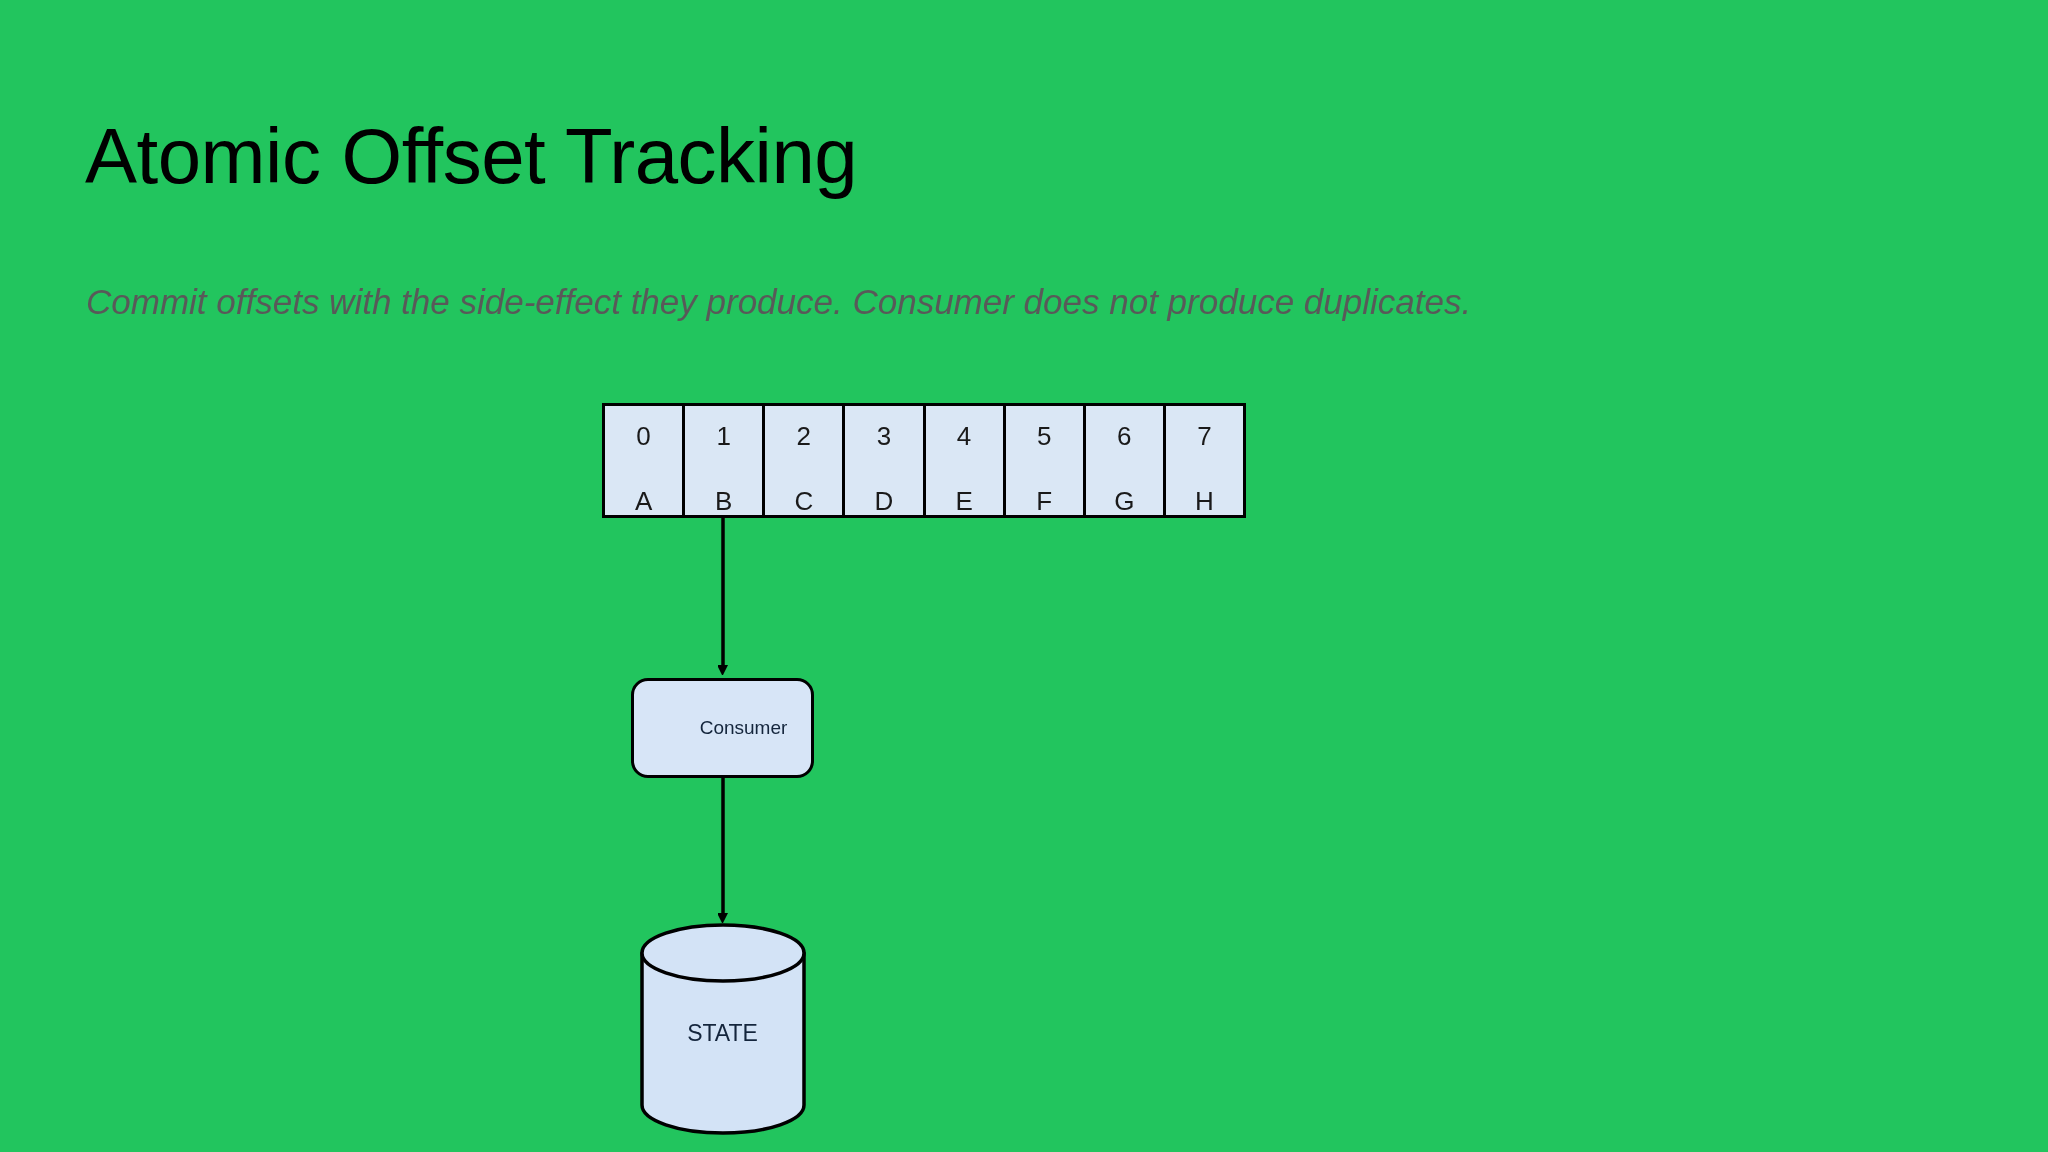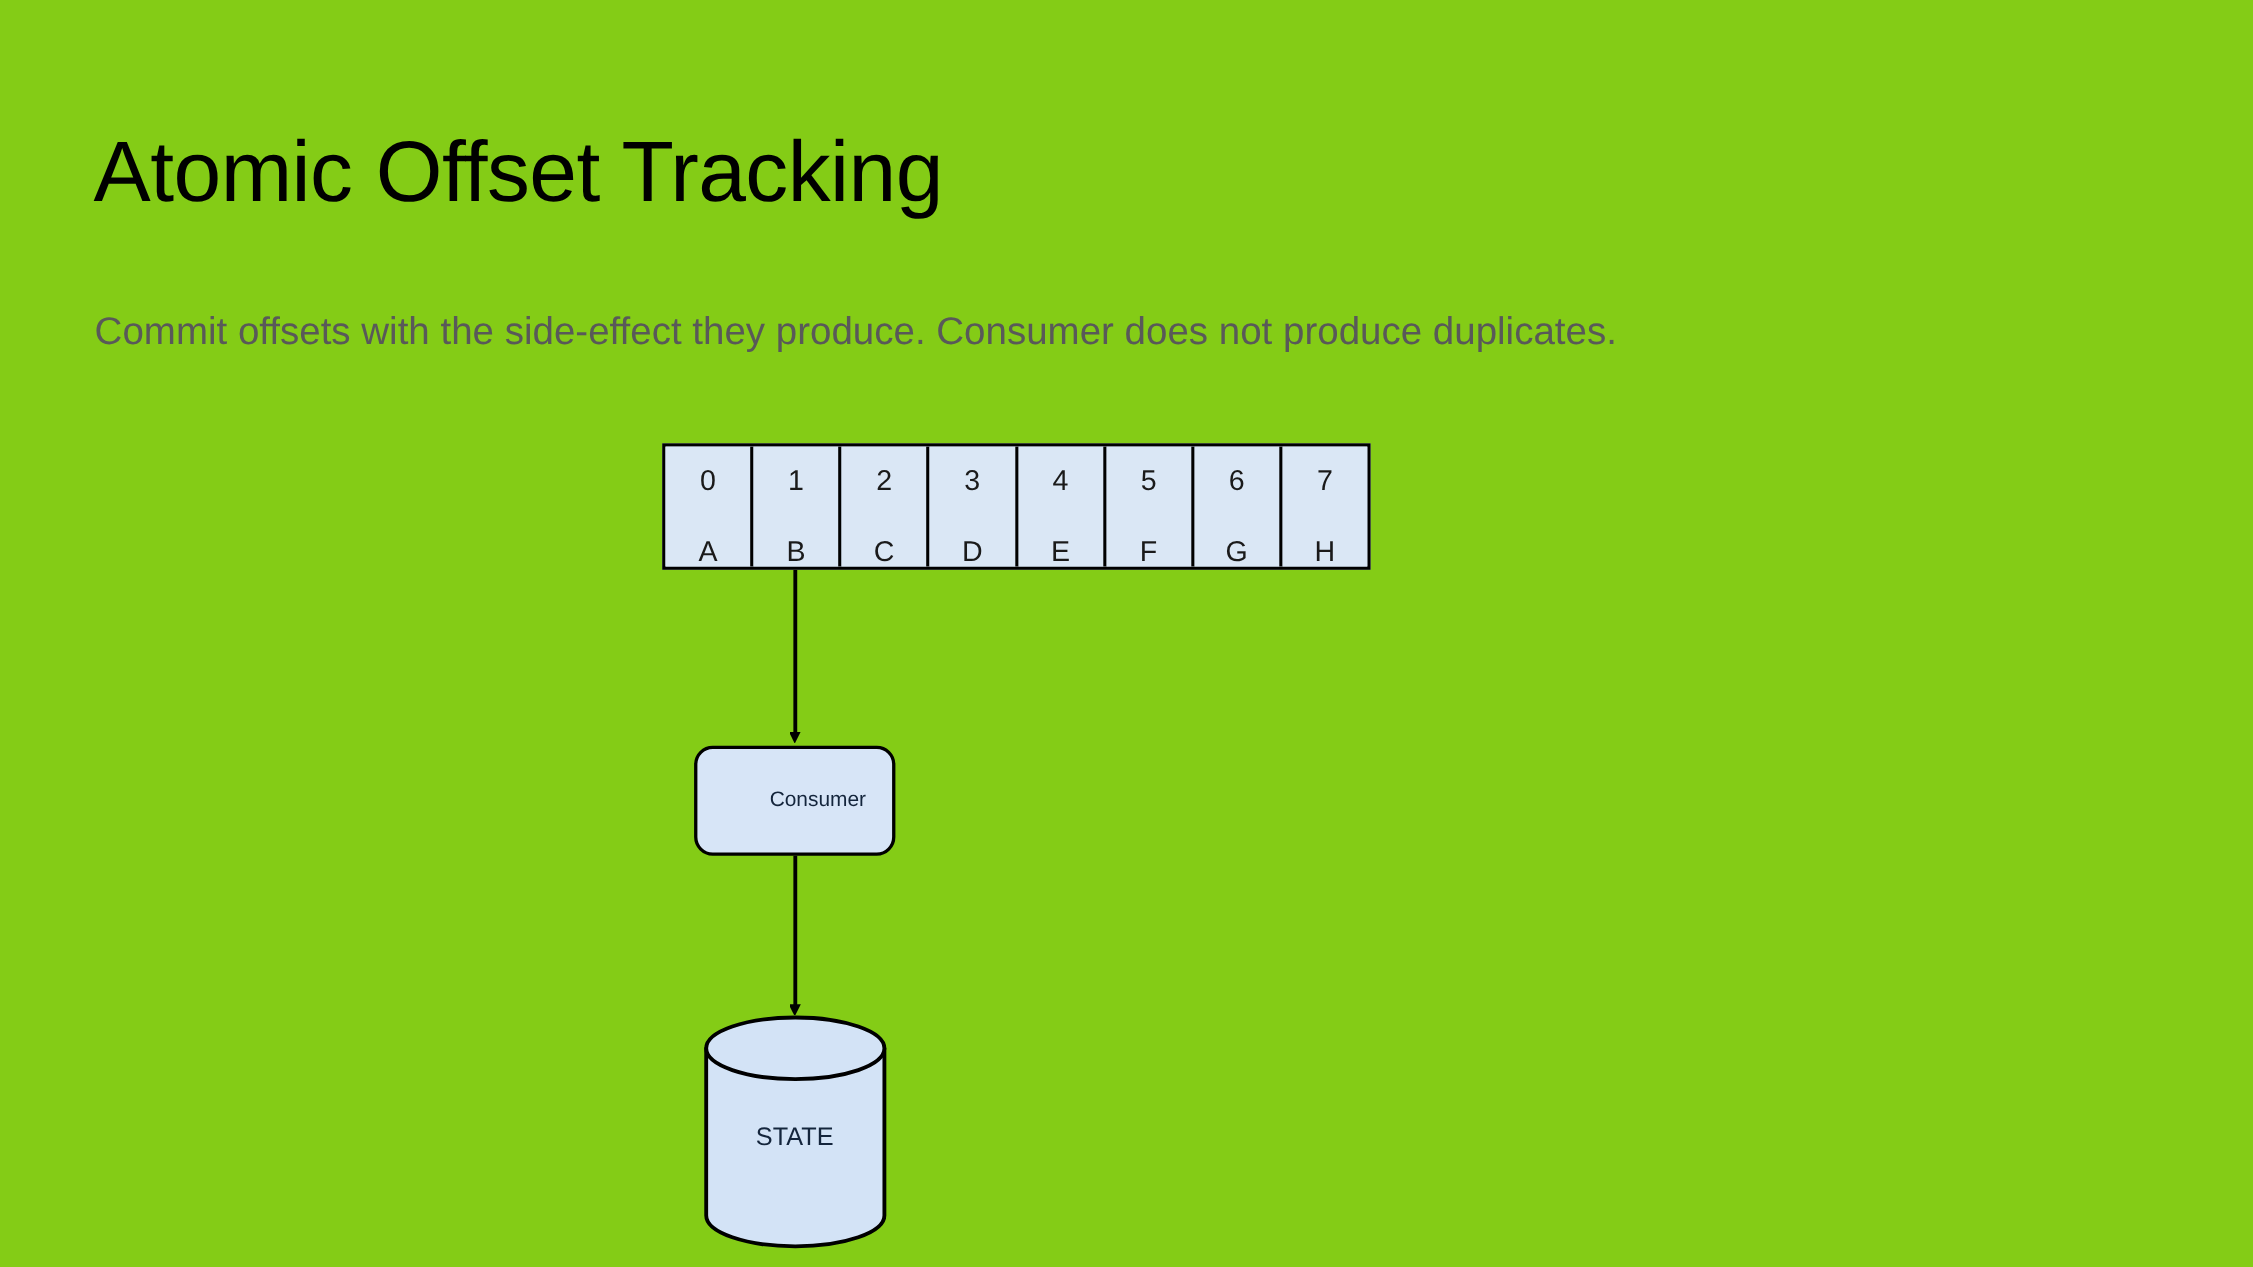--- a/index.html
+++ b/index.html
@@ -13,21 +13,21 @@
     height: 1152px;
     position: relative;
     overflow: hidden;
     font-family: "Liberation Sans", sans-serif;
     -webkit-font-smoothing: antialiased;
   }
 
   #slide {
     position: absolute;
     inset: 0;
-    background: #84cc16;
+    background: #22c55e;
   }
 
   
   #slide-title {
     position: absolute;
     left: 85px;
     top: 110px;
     font-size: 78px;
     line-height: 92px;
     font-weight: 400;
@@ -39,20 +39,21 @@
   
   #slide-subtitle {
     position: absolute;
     left: 86px;
     top: 280px;
     font-size: 35px;
     line-height: 44px;
     font-weight: 400;
     color: #595959;
     white-space: nowrap;
+    font-style: italic;
   }
 
   
   #diagram {
     position: absolute;
     left: 0;
     top: 0;
     width: 2048px;
     height: 1152px;
   }

